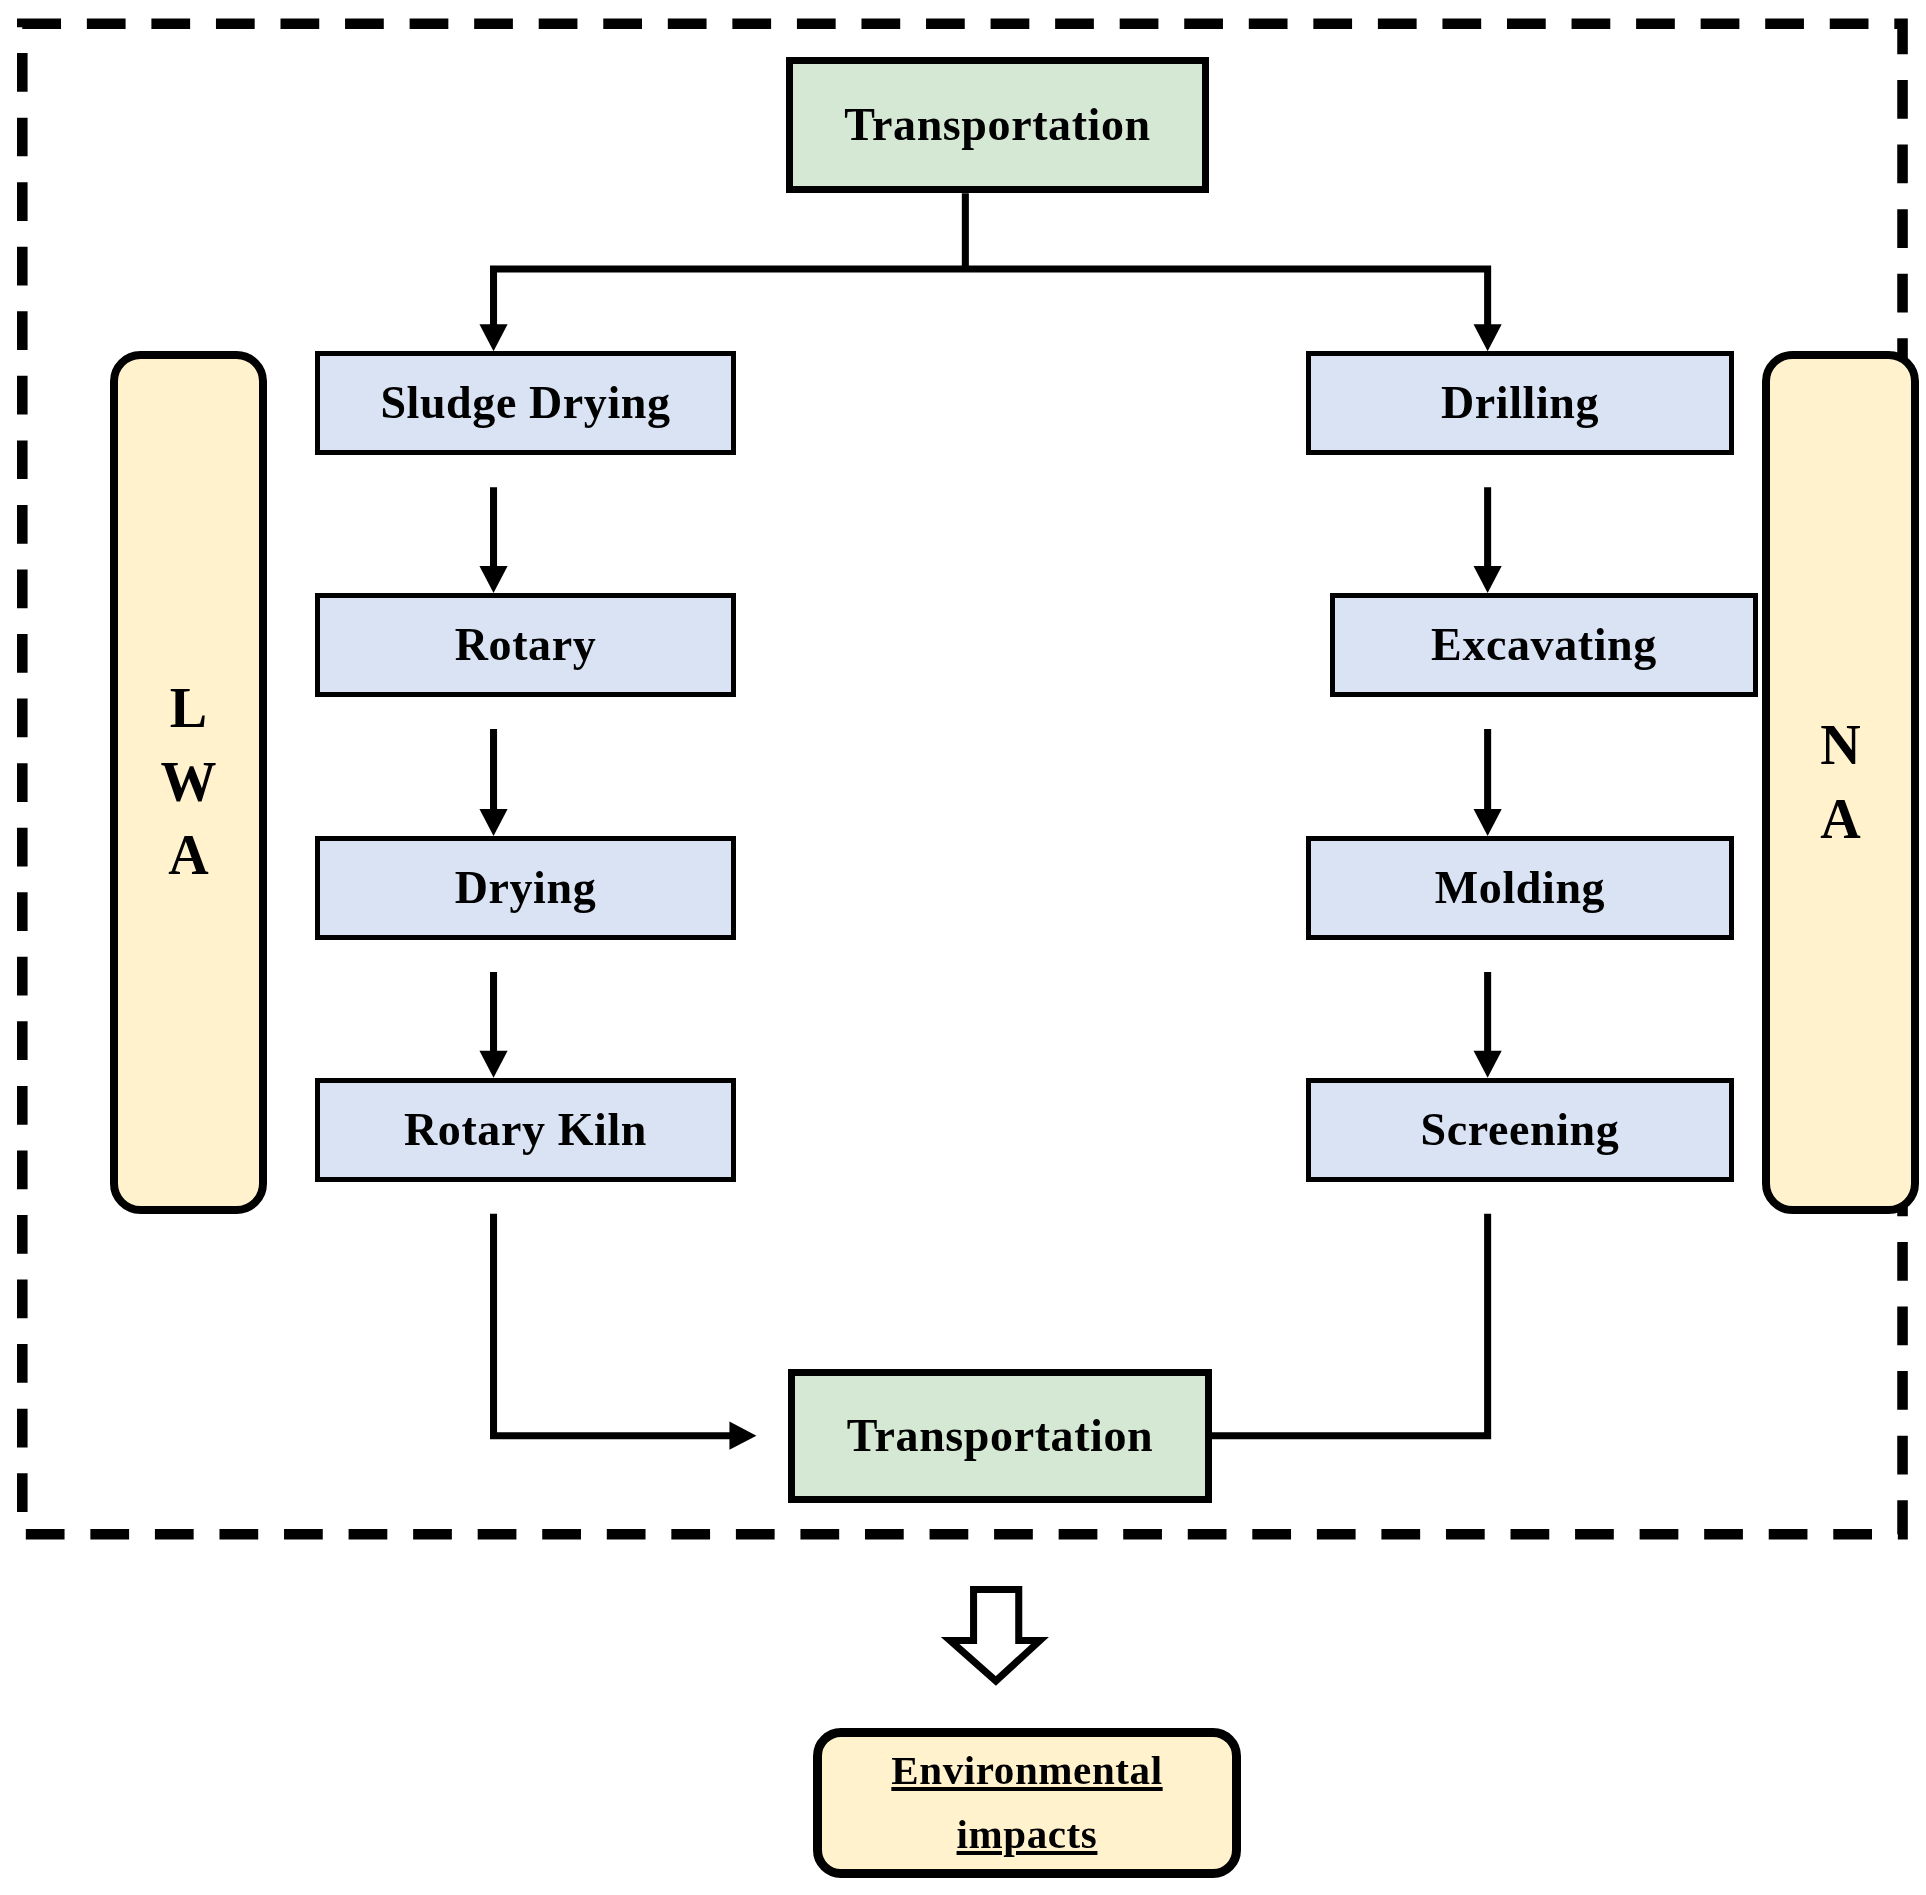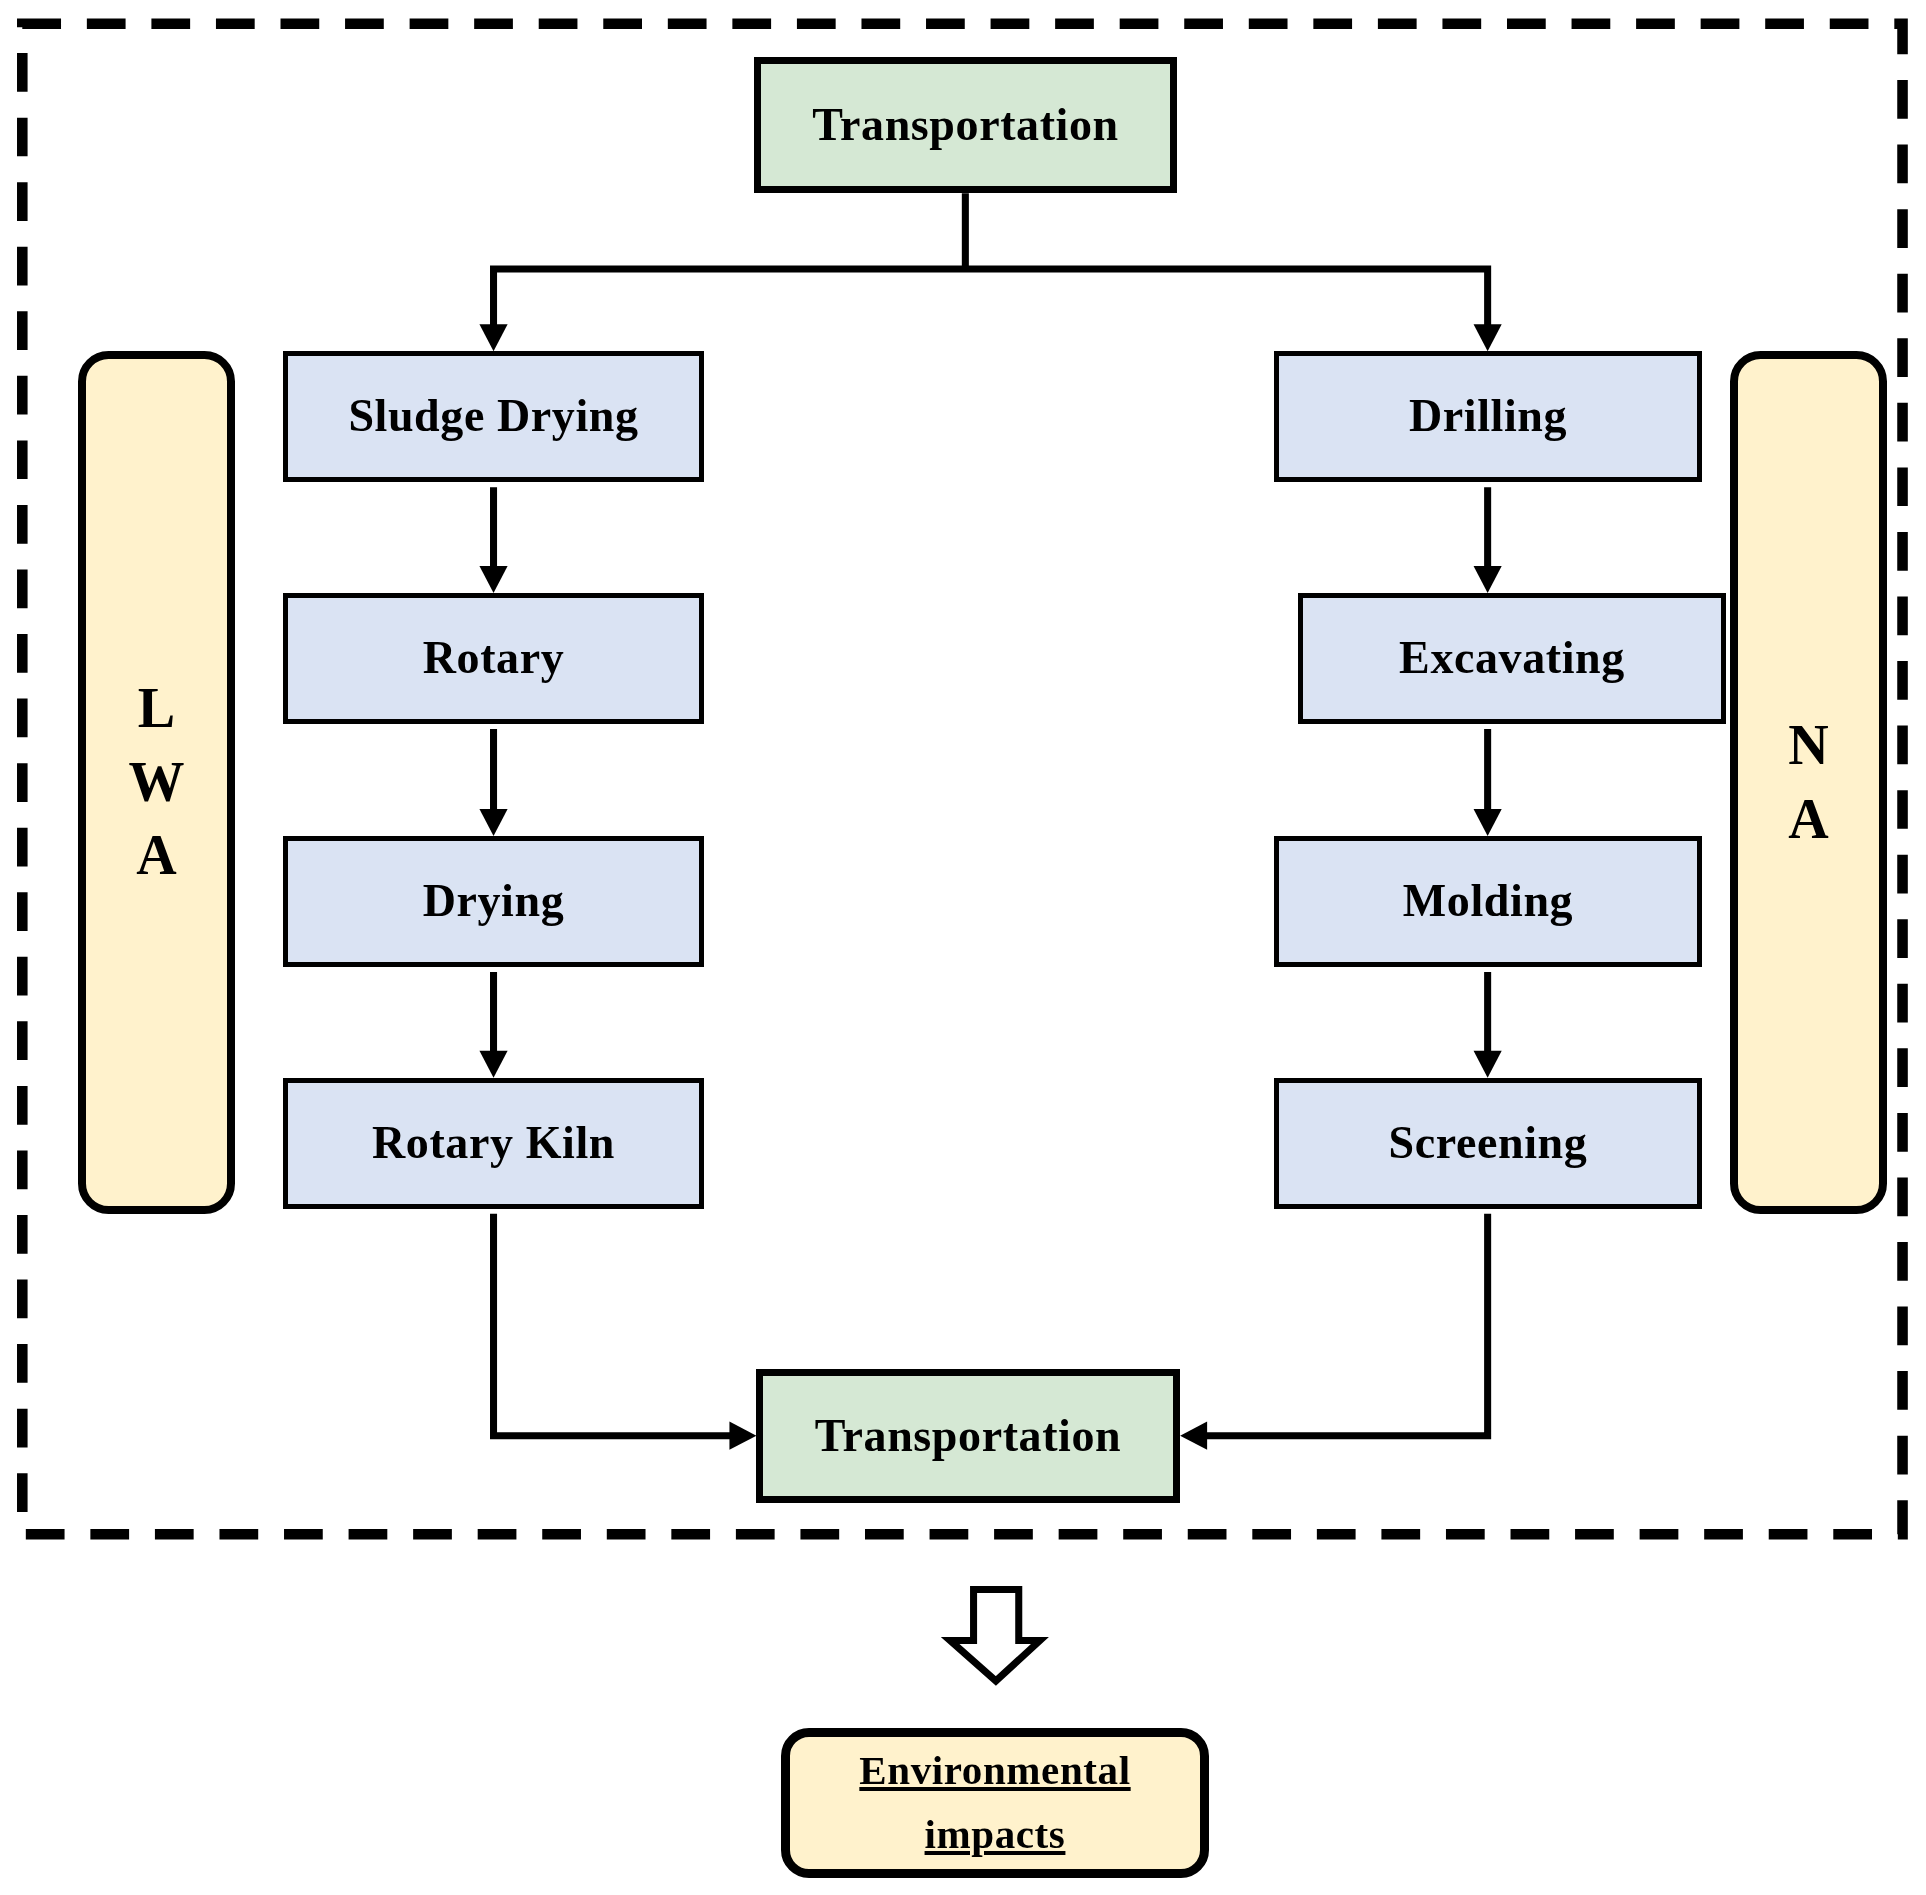--- a/index.html
+++ b/index.html
@@ -11,25 +11,26 @@
     color:#000;
   }
   svg.wires{position:absolute;left:0;top:0;z-index:1;}
   .node{
     position:absolute;z-index:2;
     display:flex;align-items:center;justify-content:center;
     box-sizing:border-box;
     text-align:center;
     font-size:46px;font-weight:600;line-height:1.1;
     letter-spacing:0.6px;
+    margin-left:32px;
   }
   .process{
     background:var(--process-fill,#dae3f3);
     border:5.9px solid var(--stroke,#000);
-    width:421px;height:131px;
+    width:421px;height:104px;
   }
   .transport{
     background:var(--transport-fill,#d5e8d4);
     border:7px solid var(--stroke,#000);
   }
   .group-label{
     background:var(--group-fill,#fff2cc);
     border:8.2px solid var(--stroke,#000);
     border-radius:30.5px;
     flex-direction:column;

